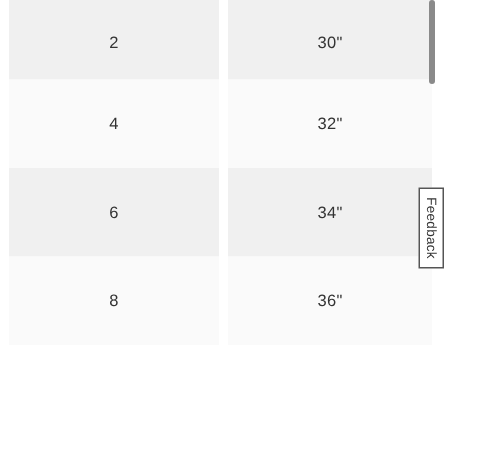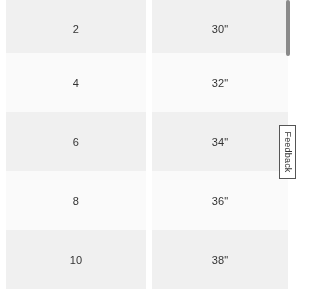--- a/index.html
+++ b/index.html
@@ -97,24 +97,20 @@
     <div class="srow shade">
       <div class="cell c1">6</div>
       <div class="cell c2">34"</div>
     </div>
 
     <div class="srow plain">
       <div class="cell c1">8</div>
       <div class="cell c2">36"</div>
     </div>
 
-    <div class="srow shade">
-      <div class="cell c1">10</div>
-      <div class="cell c2">38"</div>
-    </div>
 
   </div>
 
   <div id="feedback-tab">
     <span id="feedback-label">Feedback</span>
   </div>
 
   <div id="scrollbar-track">
     <div id="scrollbar-thumb"></div>
   </div>

